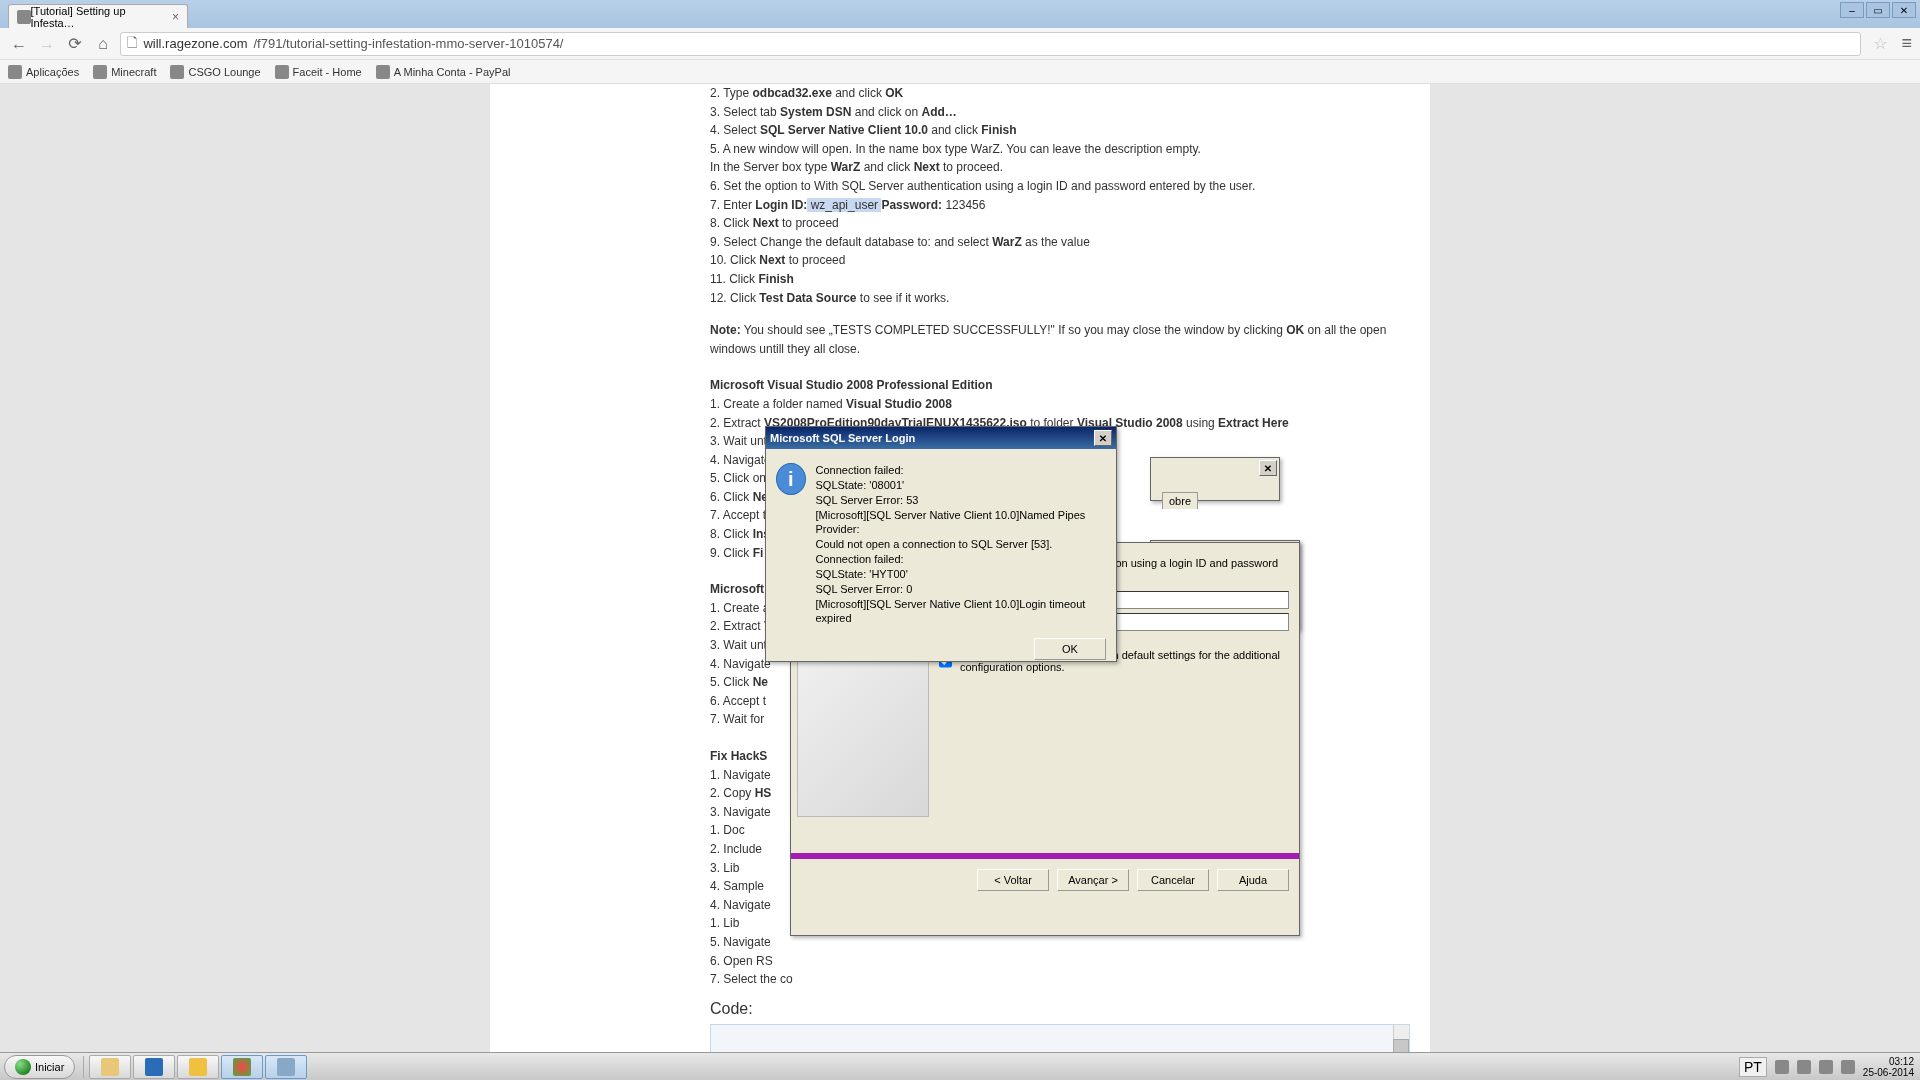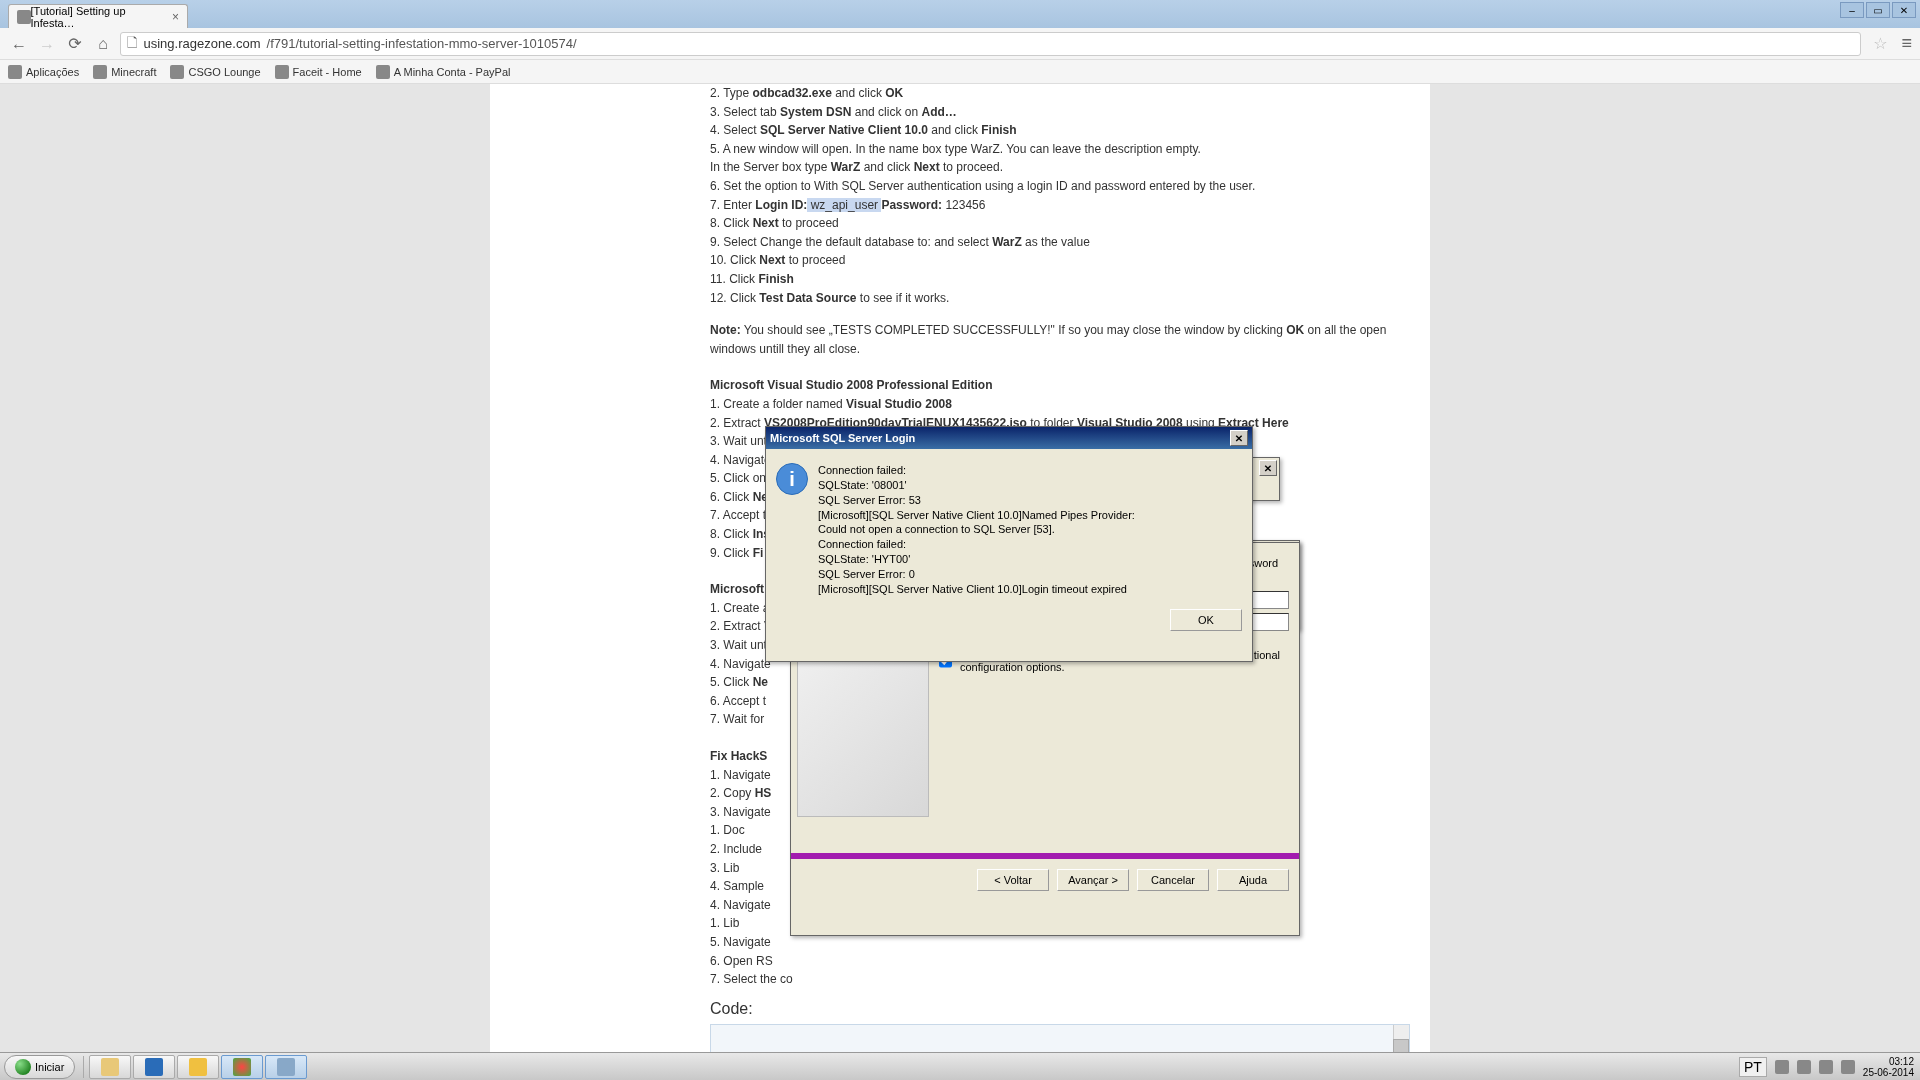--- a/index.html
+++ b/index.html
@@ -52,21 +52,21 @@
 .radio-row input { margin-top:1px; }
 .field-row { display:flex; align-items:center; margin:4px 0; }
 .field-row label { width:88px; text-align:right; margin-right:6px; font-size:11px; }
 .field-row input[type=text],.field-row input[type=password] { flex:1; height:18px; border:1px inset #888; background:#fff; font-size:11px; padding:0 3px; }
 .check-row { display:flex; gap:8px; margin:18px 0 0 0; }
 .wiz-buttons { border-top:6px solid #a21caf; padding:10px; display:flex; justify-content:flex-end; gap:8px; }
 
 .dlg-back1 { left:1150px; top:457px; width:130px; height:44px; background:#ece9d8; }
 .dlg-back1 .closebox { position:absolute; right:2px; top:2px; }
 
-.dlg-err { left:765px; top:426px; width:488px; height:236px; }
+.dlg-err { left:765px; top:426px; width:352px; height:236px; }
 .dlg-err .titlebar { background:linear-gradient(#0a246a,#3a6ea5); }
 .err-body { display:flex; padding:14px 10px 6px 10px; gap:10px; }
 .info-icon { width:32px; height:32px; border-radius:50%; background:#4a8cd8; color:#fff; font-weight:bold; font-size:20px; display:flex; align-items:center; justify-content:center; border:1px solid #2a6cb8; }
 .err-text { font-size:11px; line-height:1.35; color:#000; }
 .err-btns { display:flex; justify-content:flex-end; padding:6px 10px 10px; }
 .err-btns .btn { min-width:72px; }
 
 .tab-obscured { position:absolute; left:1162px; top:492px; font-size:11px; padding:2px 6px; background:#ece9d8; border:1px solid #999; border-bottom:none; }
 
 
@@ -99,21 +99,21 @@
     </div>
   </div>
 
   <div class="toolbar">
     <div class="nav-btn">←</div>
     <div class="nav-btn disabled">→</div>
     <div class="nav-btn">⟳</div>
     <div class="nav-btn">⌂</div>
     <div class="urlbar">
       <span>🗋</span>
-      <span class="host">using.ragezone.com</span>
+      <span class="host">will.ragezone.com</span>
         <span>/f791/tutorial-setting-infestation-mmo-server-1010574/</span>
     </div>
     <span class="star">☆</span>
     <span class="menu-btn">≡</span>
   </div>
 
   <div class="bookmarks">
     <div class="bm">
         <span class="bico"></span>
         <span>Aplicações</span>

